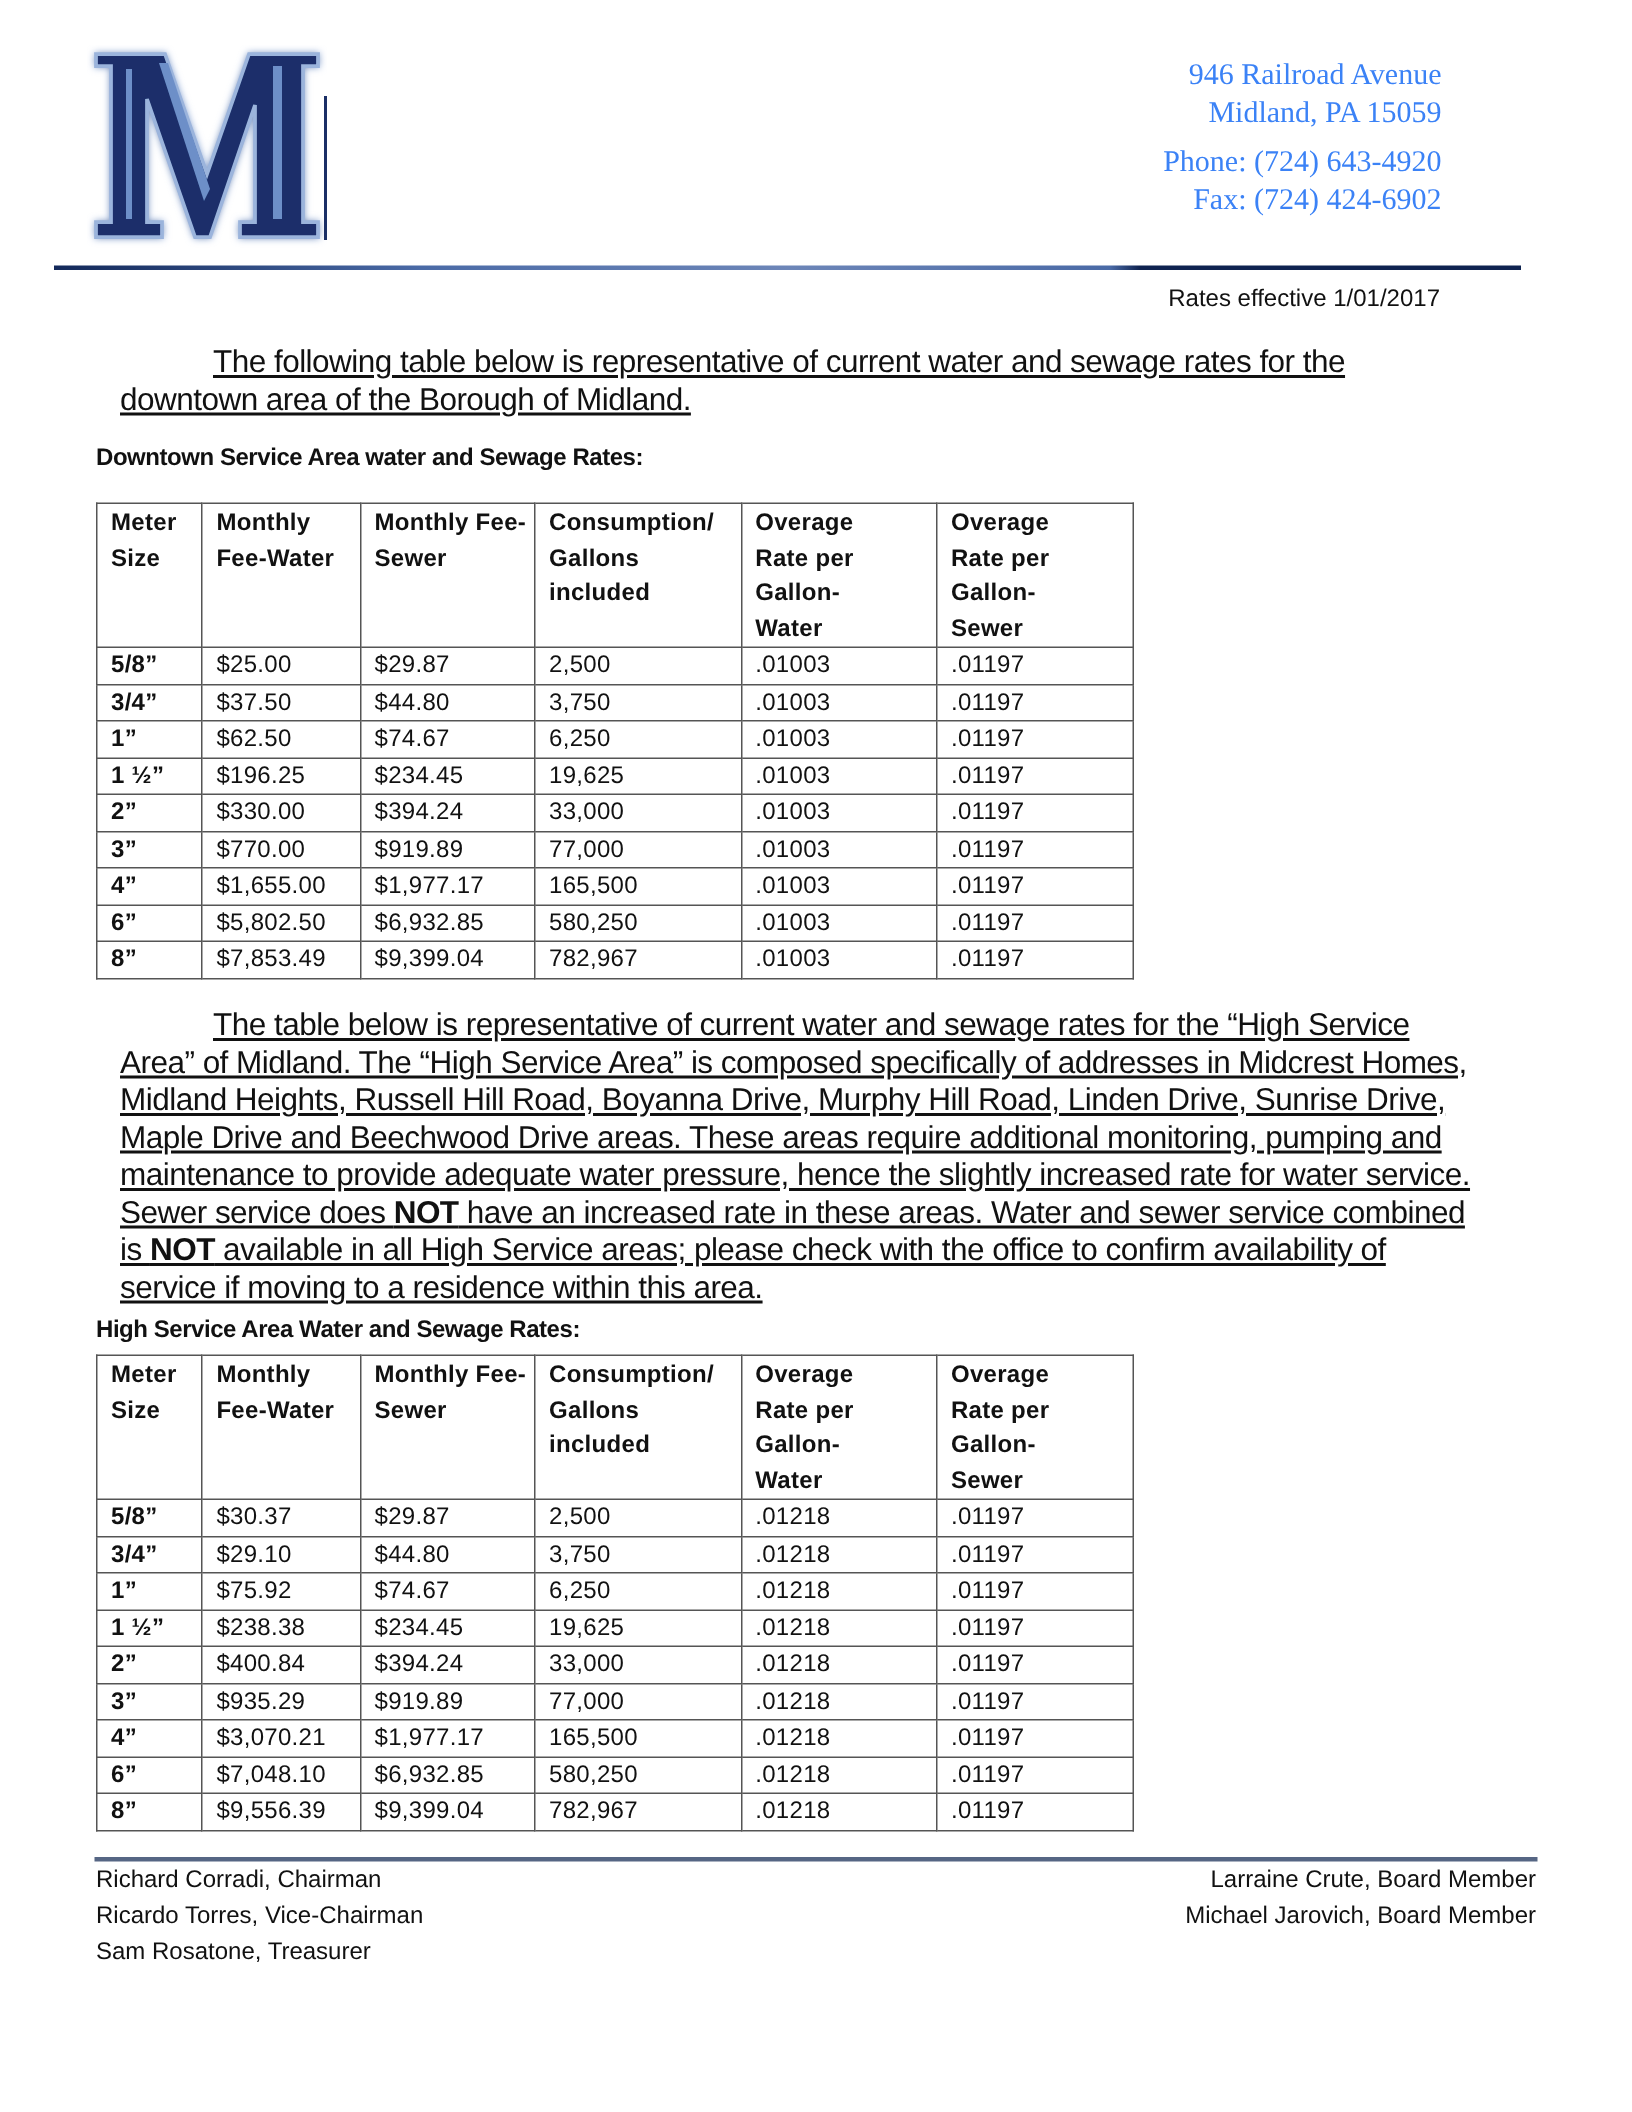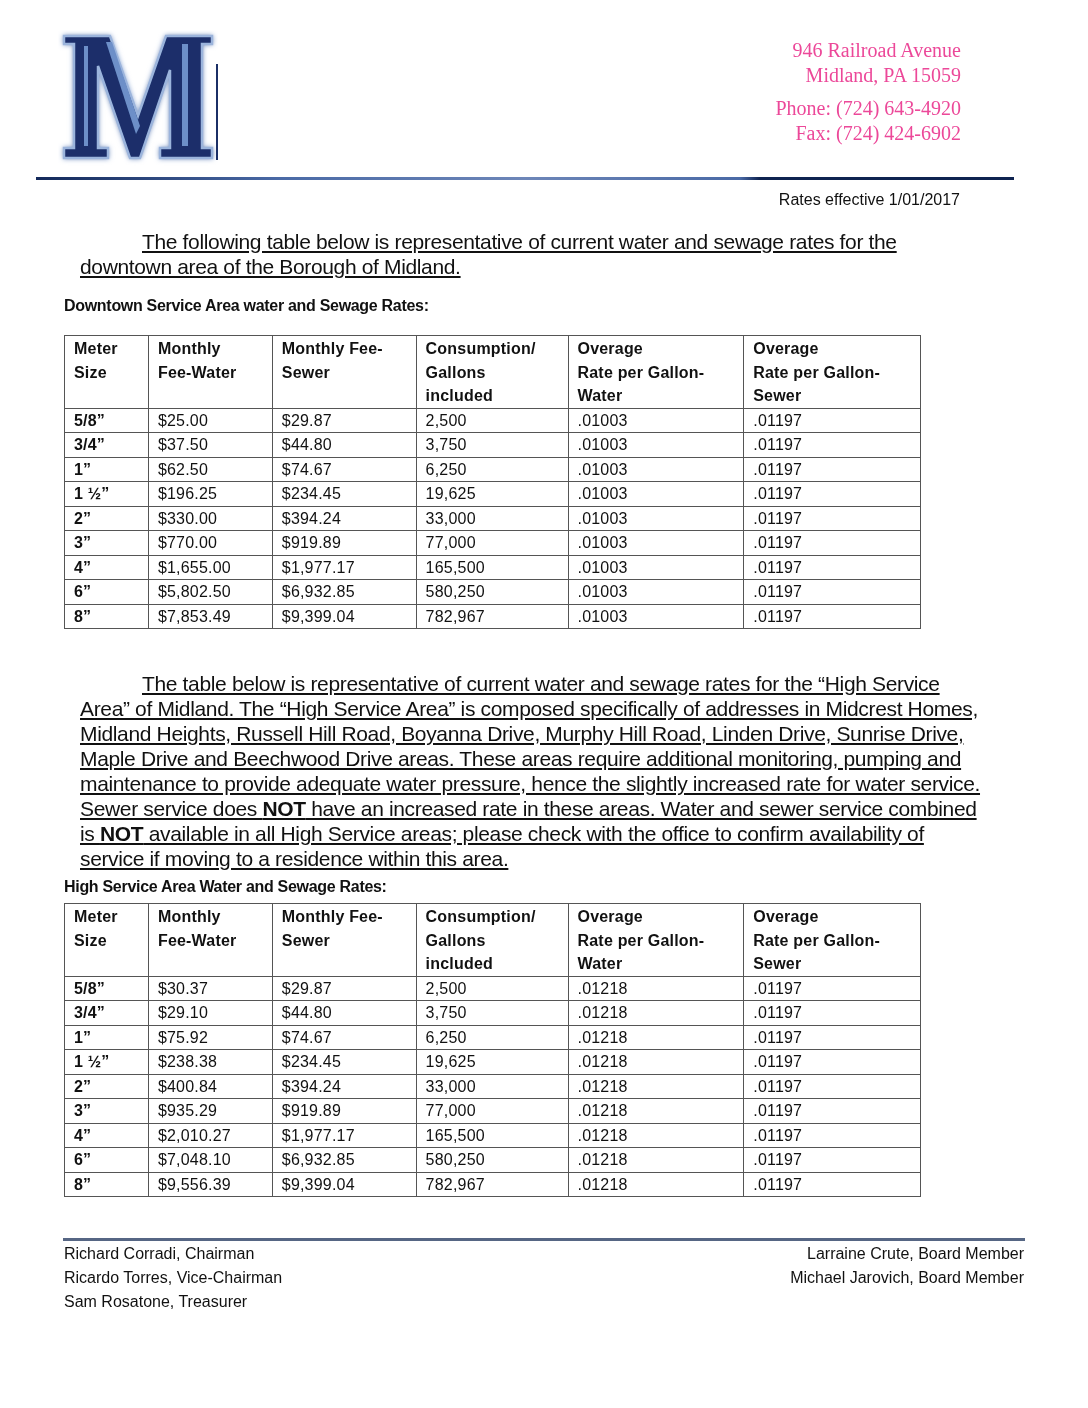--- a/index.html
+++ b/index.html
@@ -5,30 +5,30 @@
   html, body { margin:0; padding:0; background:#ffffff; }
   body { width:1088px; height:1408px; position:relative; overflow:hidden;
          font-family:"Liberation Sans", sans-serif; color:#111; }
   .logo-m { position:absolute; left:58px; top:30px; width:160px; height:136px; }
   .logo-text { position:absolute; left:216px; top:58px; font-family:"Liberation Serif", serif;
                color:#1b2f66; font-size:37px; line-height:52px;
                text-shadow:1px 1px 1px #8fa4cc; white-space:nowrap; }
   .logo-text .bar { position:absolute; left:0; top:6px; width:2px; height:96px; background:#1b2f66; }
   .logo-text span { display:block; padding-left:4px; }
   .contact { position:absolute; right:127px; top:38px; text-align:right; font-family:"Liberation Serif", serif;
-             color:#ec4899; font-size:20px; line-height:25px;margin-left:21px; }
+             color:#3b82f6; font-size:20px; line-height:25px;margin-left:21px; }
   .contact .addr { margin-bottom:8px; }
   .header-rule { position:absolute; left:36px; top:177px; width:978px; height:3px;
                  background:linear-gradient(90deg,#13295a 0%,#4a6aa6 25%,#6d86b8 50%,#4a6aa6 72%,#0f2350 74%,#0f2350 100%); }
   .rates-eff { position:absolute; right:128px; top:191px; font-size:16px; }
   .para { position:absolute; left:80px; width:900px; font-size:21px; line-height:25px; letter-spacing:-0.35px;text-decoration:underline; }
   .para .indent { display:inline-block; width:62px; }
   .para b { font-weight:bold; }
   .sec-title { position:absolute; left:64px; font-size:16px; font-weight:bold; letter-spacing:-0.3px; }
-  table.rates { position:absolute; left:64px; border-collapse:collapse; width:857px; font-size:16px;
+  table.rates { position:absolute; left:64px; border-collapse:collapse; width:692px; font-size:16px;
                 letter-spacing:0.2px; }
   table.rates td, table.rates th { border:1.5px solid #555; padding:0 0 0 9px; text-align:left; vertical-align:top;
                   line-height:23.5px; height:23px; }
   table.rates th { font-weight:bold; line-height:23.5px; padding-top:1px; }
   table.rates td.size { font-weight:bold; }
   col.c1 { width:84px; } col.c2 { width:124px; } col.c3 { width:144px; }
   col.c4 { width:152px; } col.c5 { width:176px; } col.c6 { width:177px; }
   .footer-rule { position:absolute; left:63px; top:1238px; width:962px; height:3px; background:#566684; }
   .footer-left { position:absolute; left:64px; top:1242px; font-size:16px; line-height:24px; }
   .footer-right { position:absolute; right:64px; top:1242px; font-size:16px; line-height:24px; text-align:right; }
@@ -279,21 +279,21 @@
       <tr>
         <td class="size">3”</td>
         <td>$935.29</td>
         <td>$919.89</td>
         <td>77,000</td>
         <td>.01218</td>
         <td>.01197</td>
       </tr>
       <tr>
         <td class="size">4”</td>
-        <td>$2,010.27</td>
+        <td>$3,070.21</td>
         <td>$1,977.17</td>
         <td>165,500</td>
         <td>.01218</td>
         <td>.01197</td>
       </tr>
       <tr>
         <td class="size">6”</td>
         <td>$7,048.10</td>
         <td>$6,932.85</td>
         <td>580,250</td>

